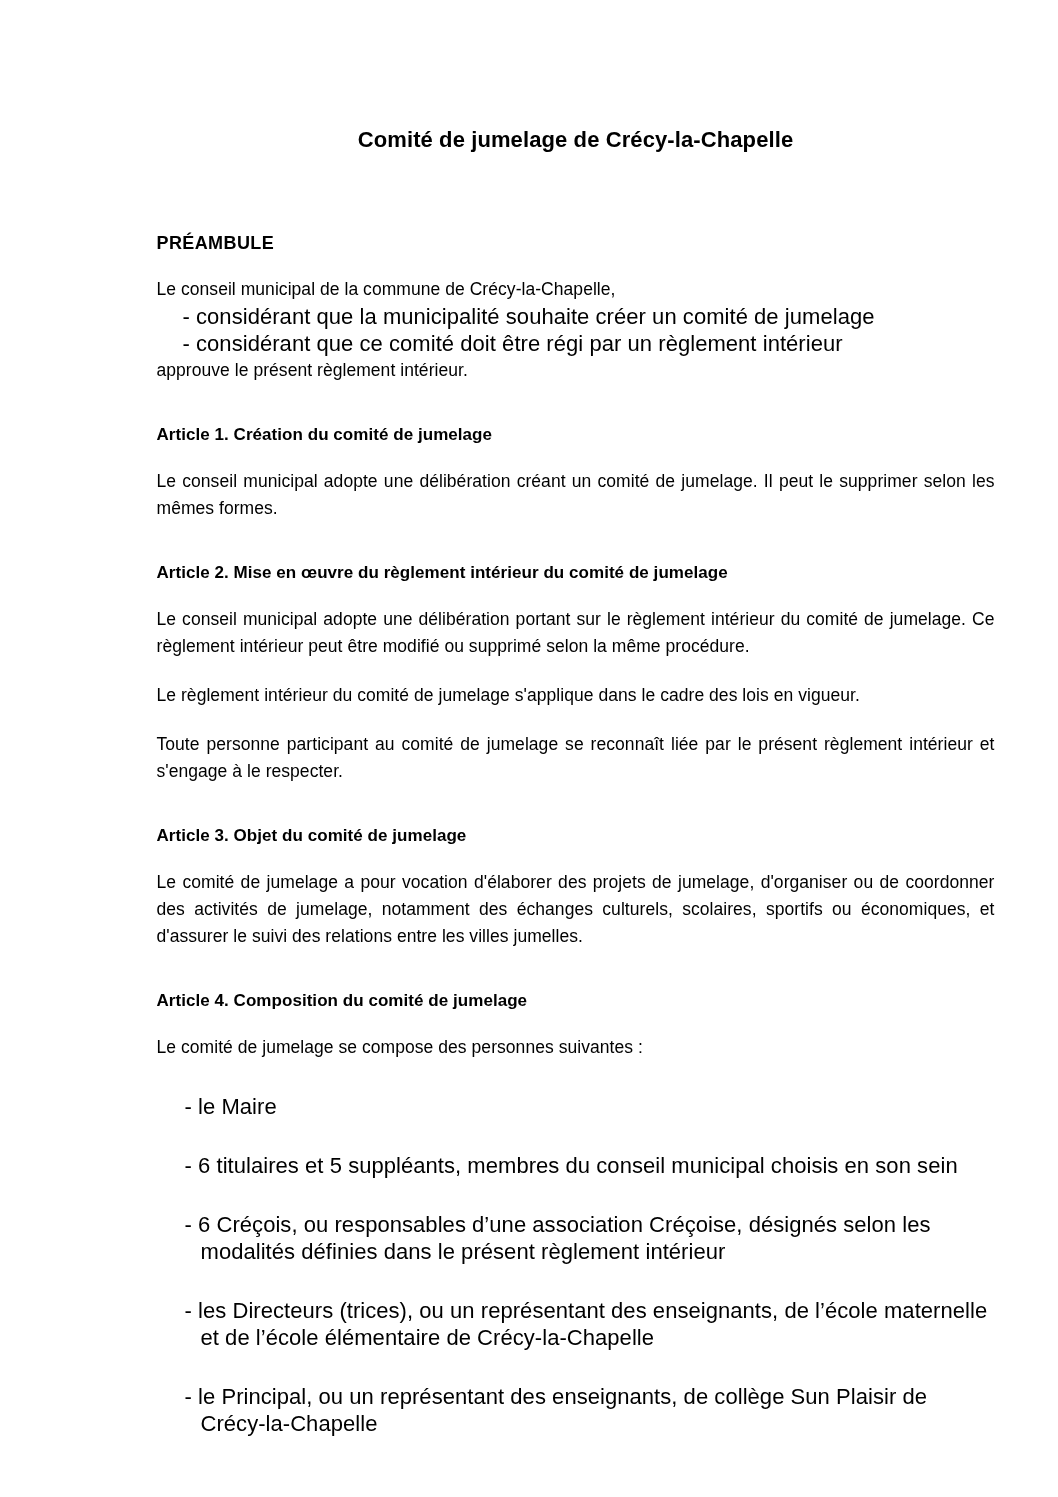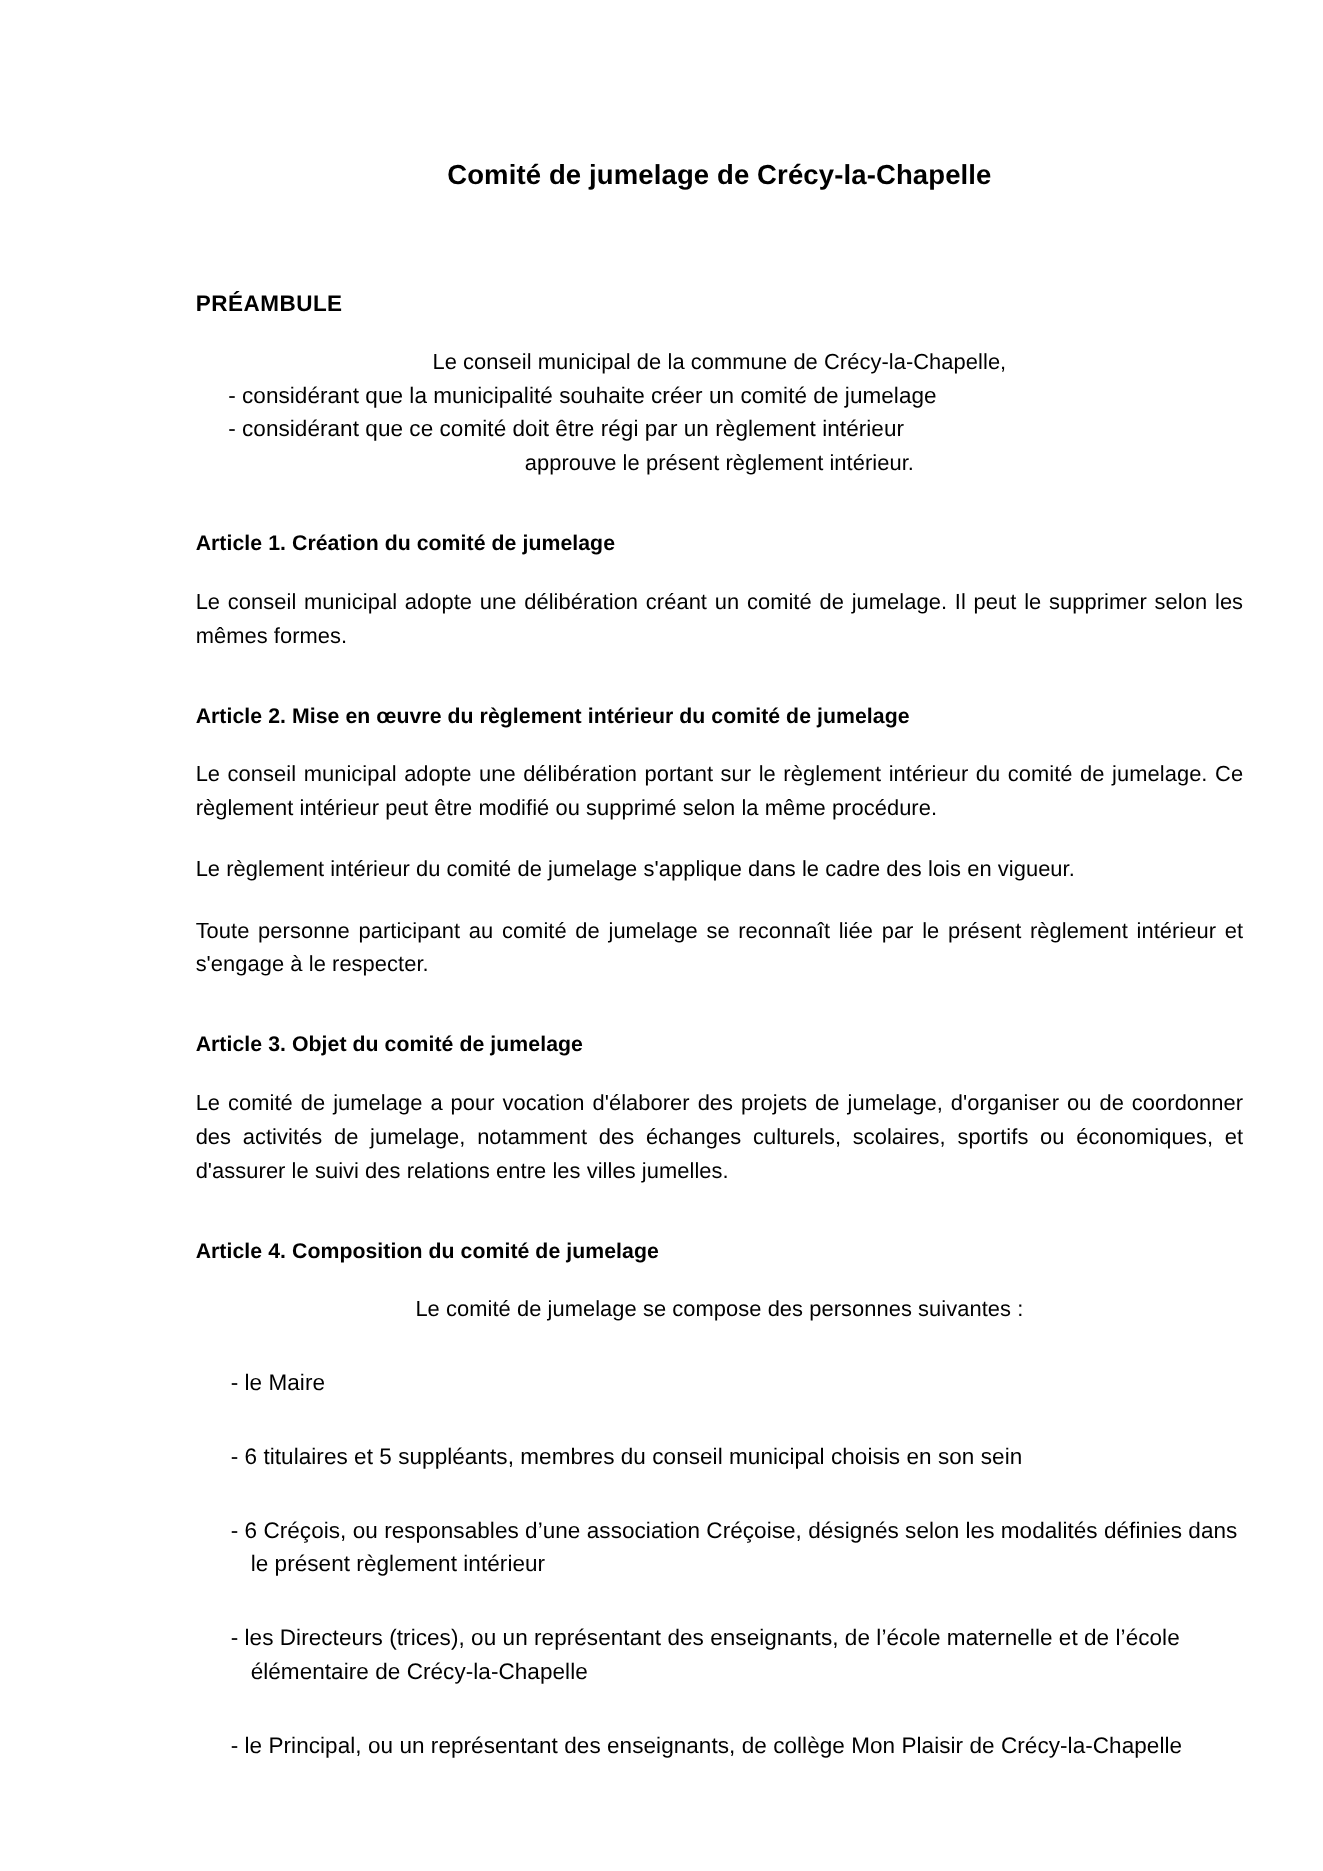--- a/index.html
+++ b/index.html
@@ -59,37 +59,37 @@
     font-size: 17.5px;
     line-height: 27px;
     margin: 0;
     letter-spacing: 0.05px;
   }
   .para.justified {
     text-align: justify;
     text-align-last: left;
   }
   .para.plain {
-    text-align: center;
+    text-align: left;
   }
 
   
   .gap-preamble-head { height: 78px; }
   .gap-head-body     { height: 22px; }
   .gap-body-head     { height: 40px; }
   .gap-para          { height: 22px; }
 
   
   .dash-list {
     list-style: none;
     margin: 0;
     padding: 0;
   }
   .dash-list li {
-    font-size: 18px;
+    font-size: 22px;
     line-height: 27px;
     padding-left: 40px;
     text-indent: -14px;
     letter-spacing: 0.05px;
   }
   .preamble-list li {
     padding-left: 40px;
     text-indent: -14px;
   }
   .compo-list li {
@@ -168,18 +168,18 @@
 
       <div class="gap-head-body"></div>
 
       <p class="para plain">Le comité de jumelage se compose des personnes suivantes :</p>
 
       <ul class="dash-list compo-list">
         <li>- le Maire</li>
         <li>- 6 titulaires et 5 suppléants, membres du conseil municipal choisis en son sein</li>
         <li>- 6 Créçois, ou responsables d’une association Créçoise, désignés selon les modalités définies dans le présent règlement intérieur</li>
         <li>- les Directeurs (trices), ou un représentant des enseignants, de l’école maternelle et de l’école élémentaire de Crécy-la-Chapelle</li>
-        <li>- le Principal, ou un représentant des enseignants, de collège Mon Plaisir de Crécy-la-Chapelle</li>
+        <li>- le Principal, ou un représentant des enseignants, de collège Sun Plaisir de Crécy-la-Chapelle</li>
       </ul>
     </section>
 
   </div>
 </div>
 
 </body></html>

